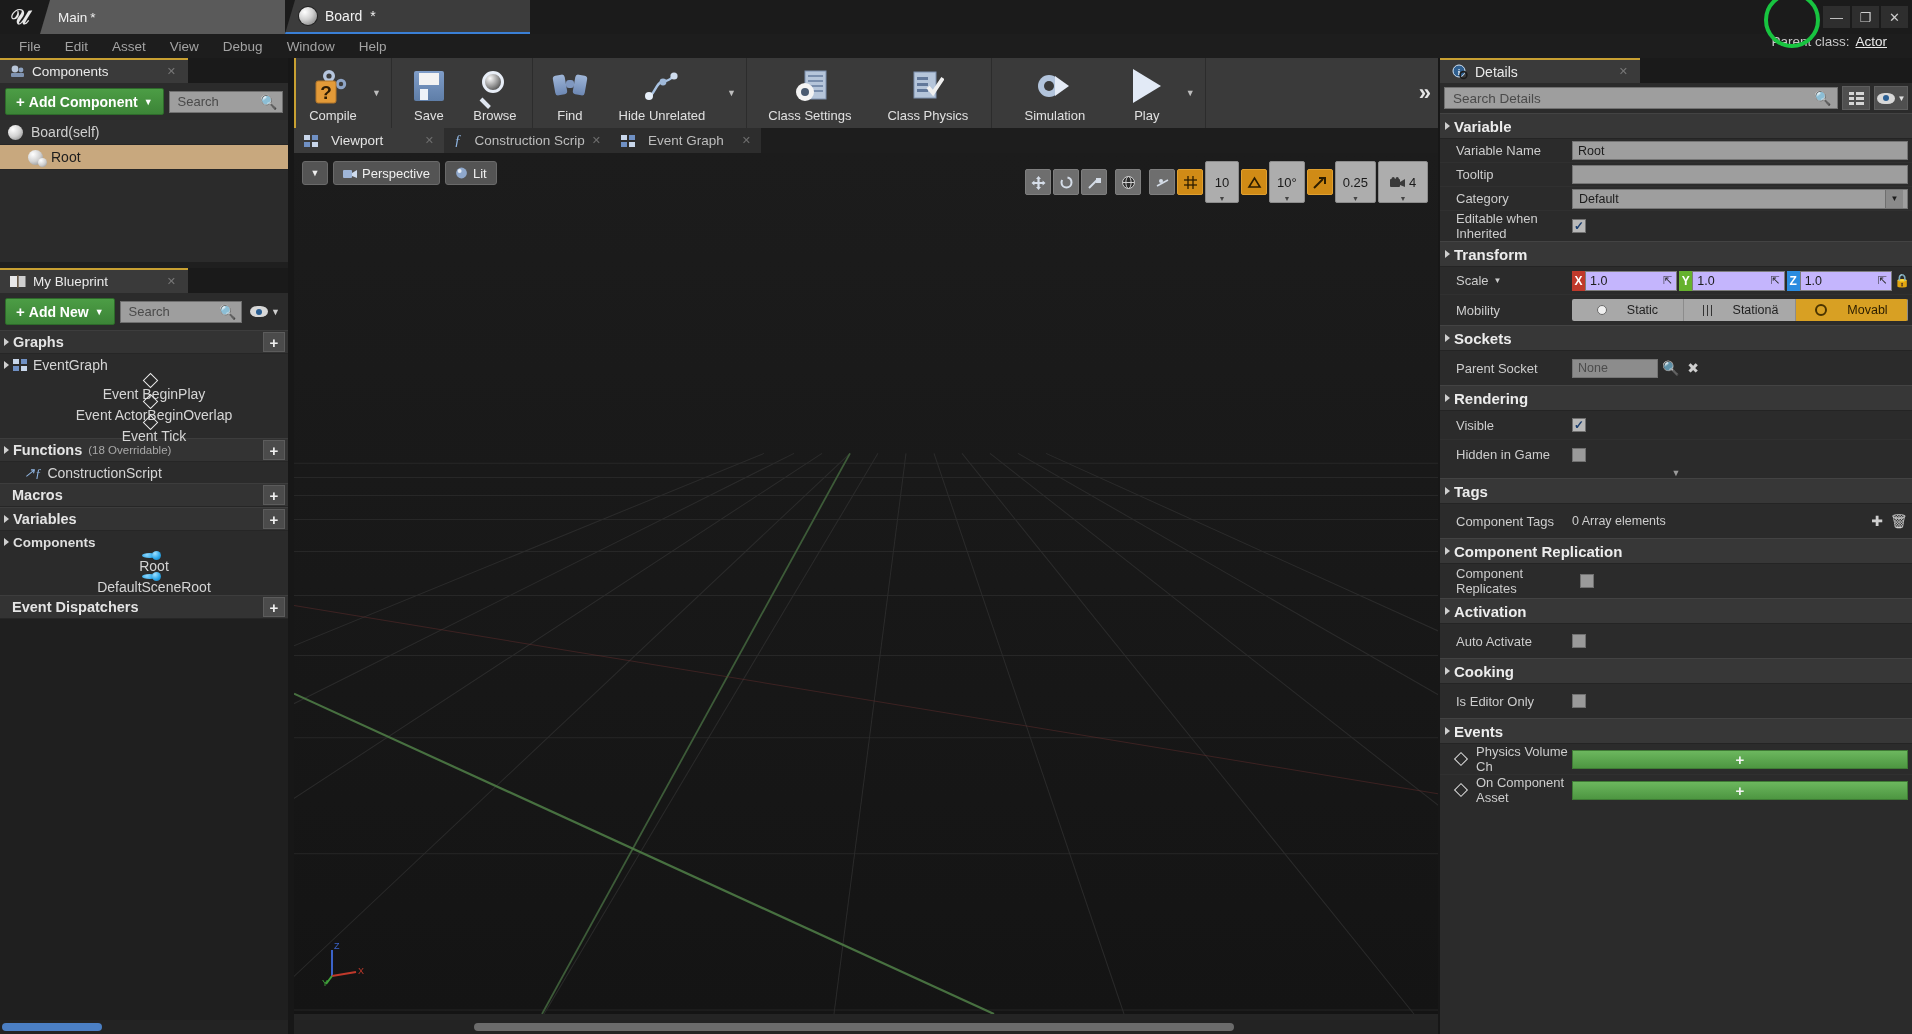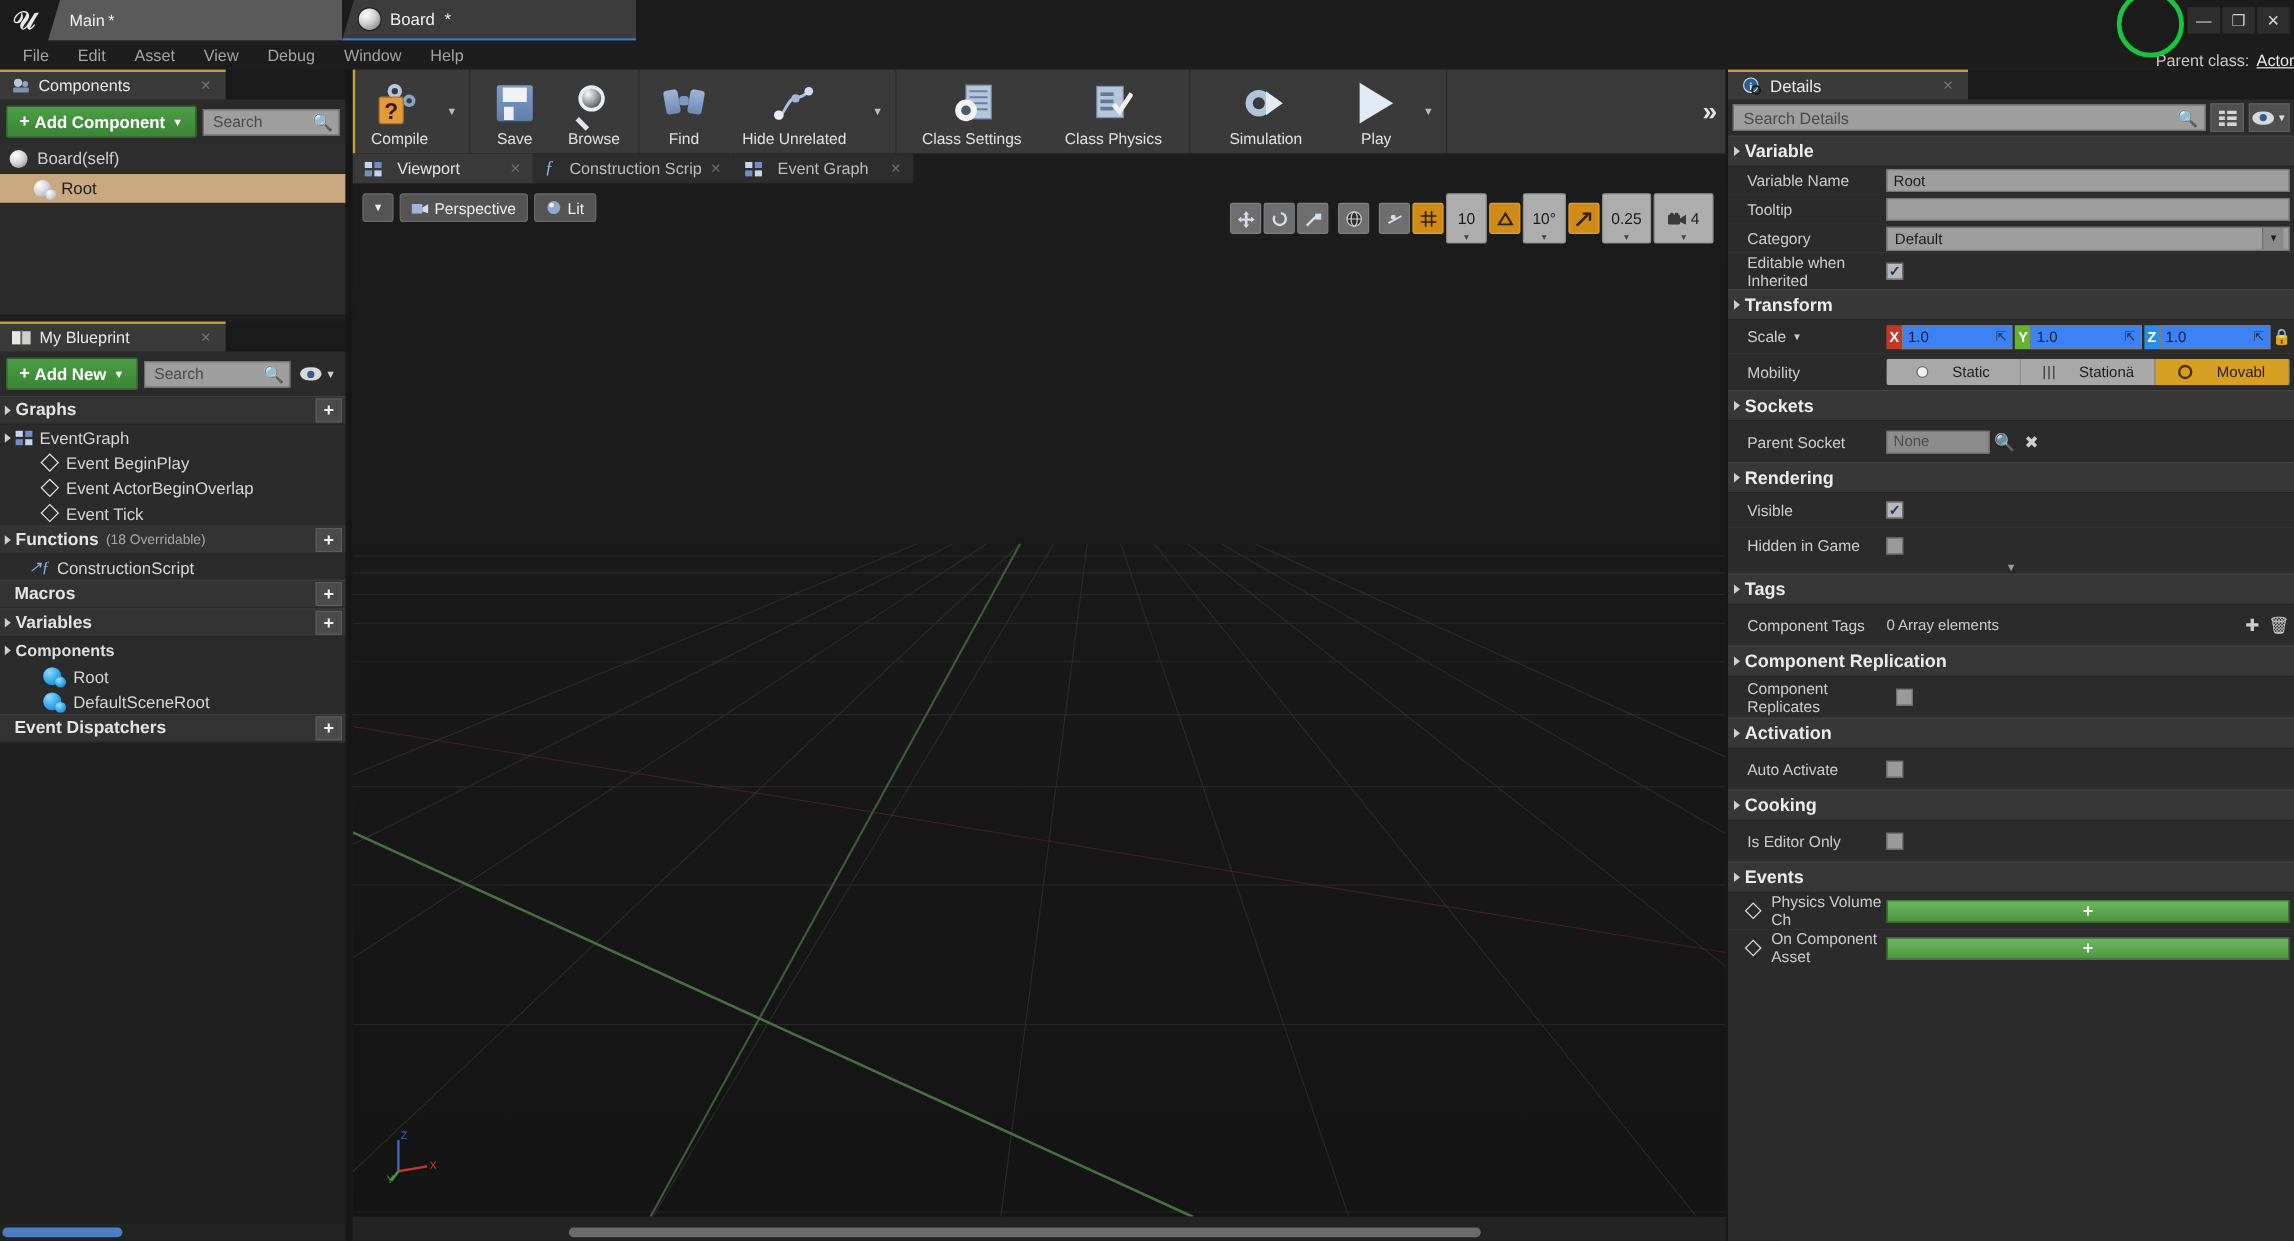--- a/index.html
+++ b/index.html
@@ -51,22 +51,22 @@
 
   
   .menubar {
     position:absolute; left:0; top:34px; width:1912px; height:24px;
     background:#1d1d1d; display:flex; align-items:center; padding-left:8px; gap:2px;
   }
   .menubar .mi {
     padding:3px 11px; font-size:13.5px; color:#a3a3a3;
   }
   .parent-class {
-    position:absolute; right:0; top:34px; height:24px;
-    display:flex; align-items:flex-end; gap:6px; font-size:13.5px; color:#c8c8c8;
+    position:absolute; right:25px; top:34px; height:24px;
+    display:flex; align-items:flex-start; gap:6px; font-size:13.5px; color:#c8c8c8;
   }
   .parent-class .val { color:#e9e9e9; text-decoration:underline; }
 
   
   .left-col { position:absolute; left:0; top:58px; width:288px; bottom:0; background:#1f1f1f; }
 
   .panel-tabbar { height:25px; display:flex; align-items:flex-end; background:#1a1a1a; }
   .panel-tab {
     height:25px; display:flex; align-items:center; gap:7px;
     padding:0 12px 0 10px; background:#3a3a3a; font-size:13.5px; color:#eaeaea;
@@ -131,21 +131,21 @@
   .sect-hdr .sub { font-weight:normal; font-size:11.5px; color:#a8a8a8; margin-left:6px; }
   .sect-hdr .addbtn {
     margin-left:auto; width:22px; height:20px; margin-right:3px;
     background:#4b4b4b; border:1px solid #5c5c5c; color:#f0f0f0;
     display:flex; align-items:center; justify-content:center; font-size:15px; font-weight:bold;
   }
   .tri { width:0;height:0;border-left:5px solid #cfcfcf;border-top:4px solid transparent;border-bottom:4px solid transparent; margin-right:4px; }
   .item-row { display:flex; align-items:center; height:21px; font-size:14px; color:#d5d5d5; }
   .item-row.ind1 { padding-left:4px; }
   .item-row.ind2 { padding-left:24px; }
-  .item-row.ind3 { padding-left:36px; }
+  .item-row.ind3 { padding-left:20px;flex-direction:column; }
   .graph-ico {
     width:14px;height:12px; position:relative; margin-right:6px; flex:none;
   }
   .graph-ico i { position:absolute; background:#7d9fd0; }
   .graph-ico i:nth-child(1){left:0;top:0;width:6px;height:5px;background:#c8d6ea;}
   .graph-ico i:nth-child(2){left:8px;top:0;width:6px;height:5px;background:#6f90c4;}
   .graph-ico i:nth-child(3){left:0;top:7px;width:6px;height:5px;background:#6f90c4;}
   .graph-ico i:nth-child(4){left:8px;top:7px;width:6px;height:5px;background:#c8d6ea;}
   .diamond {
     width:11px;height:11px;border:1.6px solid #e8e8e8;transform:rotate(45deg);
@@ -305,21 +305,21 @@
   .chk.off { color:transparent; background:#9a9a9a; }
   .axis-field { display:flex; align-items:center; flex:1; }
   .axis-lbl {
     width:13px; height:20px; display:flex; align-items:center; justify-content:center;
     font-size:12px; font-weight:bold; color:#fff;
   }
   .axis-lbl.x { background:#c0392b; }
   .axis-lbl.y { background:#66b22e; }
   .axis-lbl.z { background:#2b8ce0; }
   .axis-in {
-    flex:1; height:20px; background:#3b82f6; border:1px solid #7d7d7d;
+    flex:1; height:20px; background:#c4b5fd; border:1px solid #7d7d7d;
     display:flex; align-items:center; padding:0 4px; font-size:12.5px; color:#1c1c1c;justify-content:flex-end;
   }
   .axis-in .rst { margin-left:auto; color:#2c2c2c; font-size:11px; }
   .lock-ico { width:14px; color:#9a9a9a; font-size:13px; text-align:center; }
   .mob-group { display:flex; flex:1; height:22px; border-radius:2px; overflow:hidden; }
   .mob {
     flex:1; display:flex; align-items:center; justify-content:center; gap:20px;
     background:#a8a8a8; border-right:1px solid #8c8c8c; font-size:12.5px; color:#1f1f1f;
     overflow:hidden; white-space:nowrap;
   }

